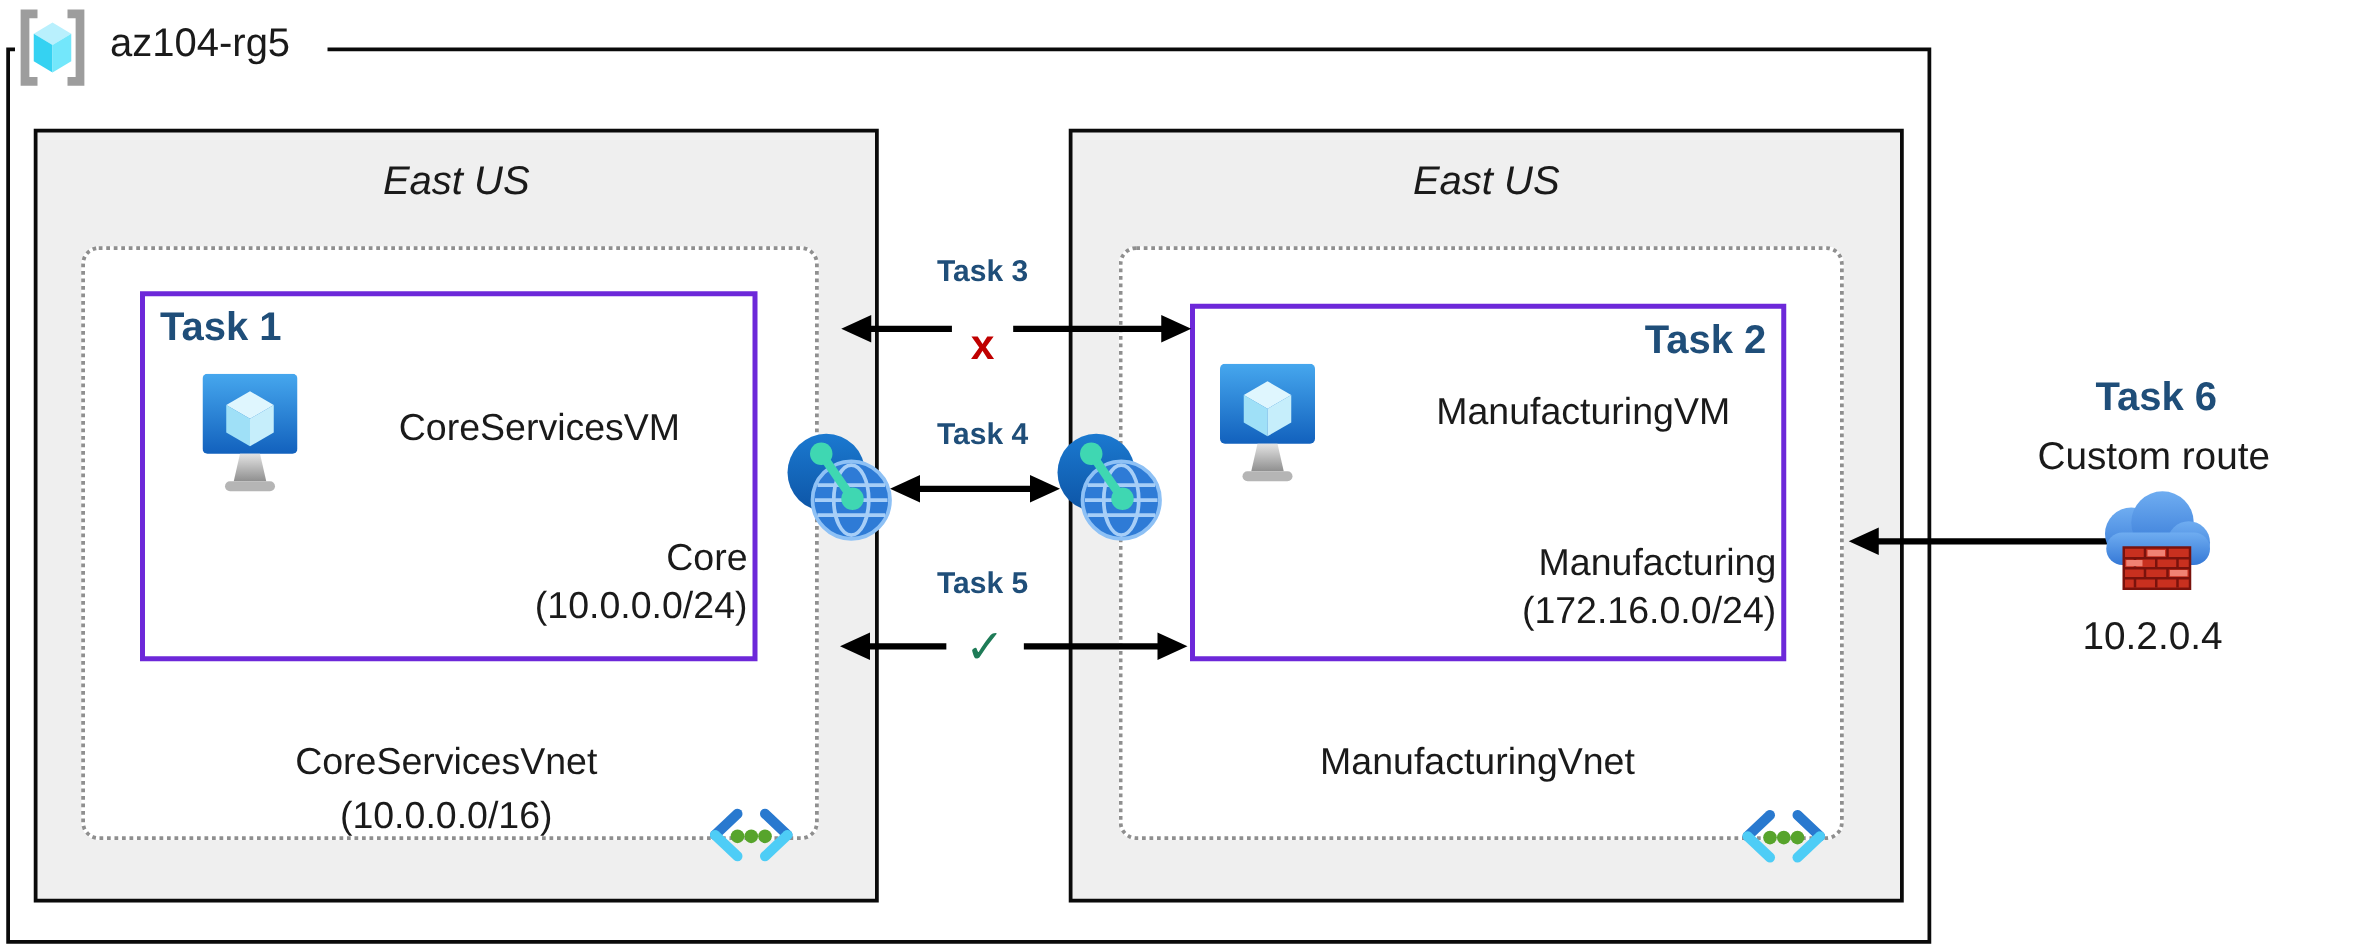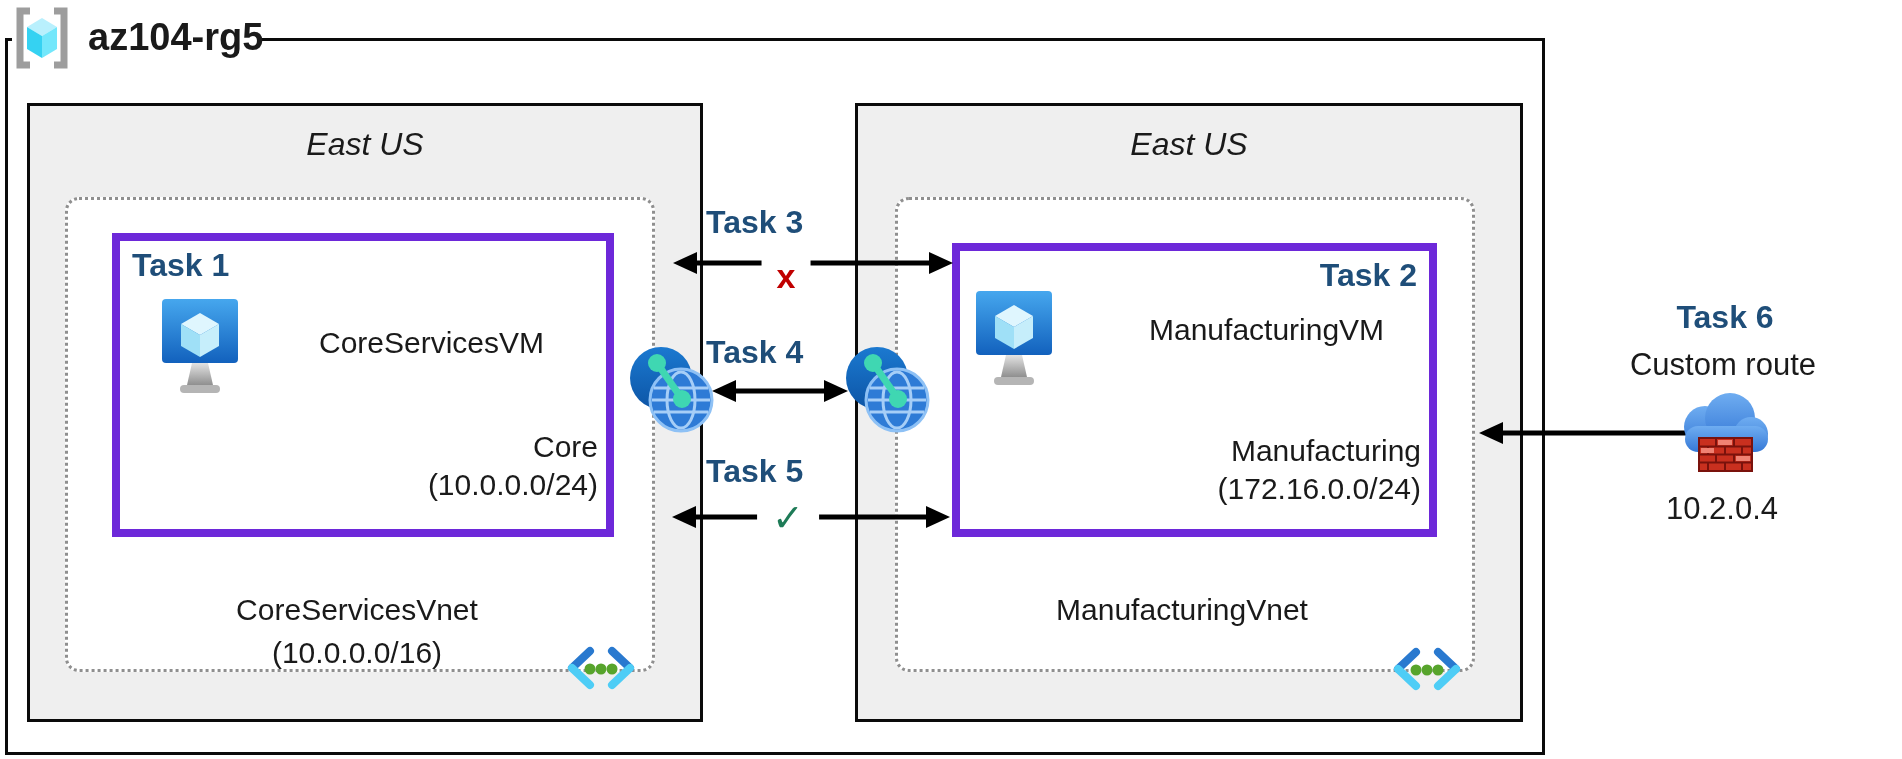--- a/index.html
+++ b/index.html
@@ -5,47 +5,47 @@
   html,body{margin:0;padding:0;background:#fff;}
   #canvas{
     position:relative;width:1902px;height:759px;background:#ffffff;
     font-family:"Liberation Sans", sans-serif;color:#1a1a1a;overflow:hidden;
   }
   .abs{position:absolute;}
 
   
   .rg-box{left:5px;top:38px;width:1534px;height:711px;border:3px solid #0a0a0a;}
   .rg-label-mask{left:12px;top:28px;width:250px;height:18px;background:#fff;}
-  .rg-label{left:88px;top:16px;font-size:38px;font-weight:bold;}
+  .rg-label{left:88px;top:16px;font-size:32px;}
 
   
   .region{top:103px;height:613px;background:var(--region_fill,#efefef);border:3px solid #0a0a0a;}
   .region-left{left:27px;width:670px;}
   .region-right{left:855px;width:662px;}
   .region-title{position:absolute;left:0;top:20px;width:100%;text-align:center;font-size:32px;font-style:italic;}
 
   
   .vnet{background:#ffffff;border:3px dotted #8f8f8f;border-radius:14px;}
   .vnet-left{left:65px;top:197px;width:584px;height:469px;}
   .vnet-right{left:895px;top:197px;width:574px;height:469px;}
 
   
-  .subnet{background:#ffffff;border:8px solid #6d28d9;}
+  .subnet{background:#ffffff;border:4px solid #6d28d9;}
   .subnet-left{left:112px;top:233px;width:486px;height:288px;}
   .subnet-right{left:952px;top:243px;width:469px;height:278px;}
   .subnet-task{position:absolute;top:6px;font-weight:bold;font-size:32px;color:var(--task_label,#1F4E79);}
   .subnet-task.tl{left:12px;}
   .subnet-task.tr{right:12px;}
 
   .vm-name{font-size:30px;white-space:nowrap;margin-left:36px;}
   .center-block{text-align:right;font-size:30px;line-height:38px;}
   .vnet-caption{text-align:center;font-size:30px;line-height:43px;}
 
   
-  .task-label{width:160px;font-weight:bold;font-size:32px;color:var(--task_label,#1F4E79);}
+  .task-label{width:160px;text-align:center;font-weight:bold;font-size:24px;color:var(--task_label,#1F4E79);}
   .marker{transform:translateX(-50%);background:#ffffff;padding:0 15px;line-height:36px;}
   .marker-x{font-size:34px;font-weight:bold;color:var(--blocked_x,#C00000);}
   .marker-check{font-size:38px;color:var(--allowed_check,#1E7B57);}
 
   
   .t6-title{left:1615px;top:299px;width:220px;text-align:center;font-weight:bold;font-size:32px;color:var(--task_label,#1F4E79);}
   .t6-sub{left:1592px;top:347px;width:262px;text-align:center;font-size:31px;}
   .t6-ip{left:1622px;top:491px;width:200px;text-align:center;font-size:31px;}
 
   svg{display:block;}

